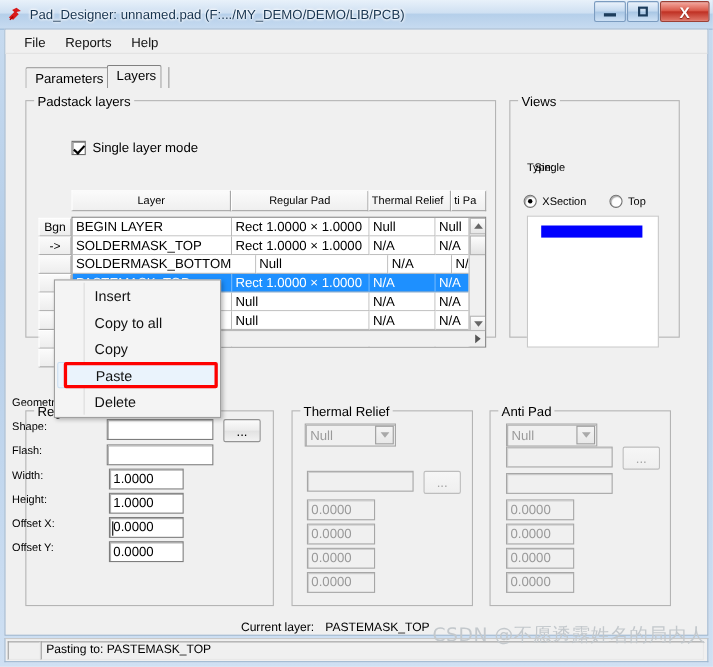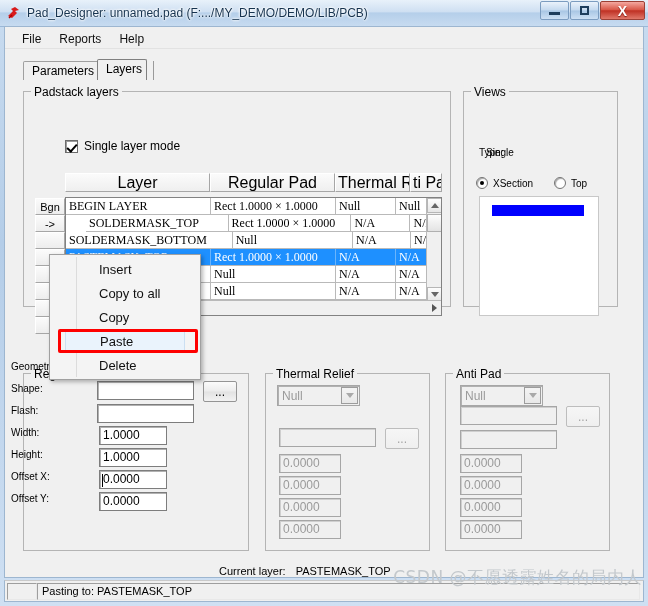--- a/index.html
+++ b/index.html
@@ -108,42 +108,42 @@
     width: 4px; height: 8px; border: solid #000; border-width: 0 2px 2px 0;
     transform: rotate(42deg);
   }
   .chklabel { font-size: 12px; color: #000; }
   .gridhdr { position: absolute; display: flex; height: 19px; }
   .hcell {
     box-sizing: border-box; height: 19px;
     background: linear-gradient(to bottom,#fbfbfb 0%, #efefef 100%);
     border: 1px solid #fff; border-right: 1px solid #a6a6a6; border-bottom: 1px solid #a6a6a6;
     display: flex; align-items: center; justify-content: center;
-    font-size: 16px; color: #000; overflow: hidden; white-space: nowrap;
+    font-size: 10px; color: #000; overflow: hidden; white-space: nowrap;
   }
   .hcell.lefty { justify-content: flex-start; padding-left: 2px; }
   .rowhdrs { position: absolute; }
   .rowbtn {
     box-sizing: border-box; height: 17px; width: 30px;
     background: linear-gradient(to bottom,#fbfbfb 0%, #ededed 100%);
     border: 1px solid #fff; border-right: 1px solid #a6a6a6; border-bottom: 1px solid #a6a6a6;
     display: flex; align-items: center; justify-content: center;
     font-size: 11px; color: #000;
   }
   .gridbody {
     position: absolute; background: #fff; overflow: hidden;
     border: 1px solid #828282; box-sizing: border-box;
   }
   .grow { display: flex; height: 17px; box-sizing: border-box; }
   .grow.sel .gcell { background: #1e90ff; color: #fff; border-right-color:#6bb4fb;}
   .gcell {
     box-sizing: border-box; height: 17px; line-height: 16px;
     border-right: 1px solid #b9b9b9; border-bottom: 1px solid #b9b9b9;
     padding-left: 3px; font-size: 12px; color: #000;
-    white-space: nowrap; overflow: hidden; background: #fff; font-family: Liberation Serif, serif;
+    white-space: nowrap; overflow: hidden; background: #fff;
   }
   
   .vscroll {
     position: absolute; width: 15px; background: #f0f0f0;
     border-left: 1px solid #b9b9b9; box-sizing: border-box;
   }
   .sbtn {
     width: 15px; height: 15px; box-sizing: border-box;
     background: linear-gradient(to bottom,#fdfdfd,#e6e6e6);
     border: 1px solid #b6b6b6;
@@ -220,21 +220,21 @@
     font-size: 12px; color: #000;
   }
   .btn.dis { color: #a5a5a5; background: linear-gradient(to bottom,#f6f6f6,#efefef); border-color:#bdbdbd;}
 
   
   .ctxmenu {
     position: absolute; z-index: 40;
     background: #f4f4f4;
     border: 1px solid #a0a0a0;
     box-shadow: 2px 2px 4px rgba(0,0,0,0.28);
-    padding: 2px 13px;
+    padding: 2px 0;
     box-sizing: border-box;
   }
   .ctxmenu::before {
     content:""; position:absolute; left: 26px; top: 2px; bottom: 2px; width: 1px; background: #dcdcdc;
   }
   .ctxitem {
     height: 24px; display: flex; align-items: center;
     padding-left: 36px; font-size: 13px; color: #111;
     box-sizing: border-box; position: relative;
   }
@@ -307,21 +307,21 @@
     <div class="tabstrip">
       <div class="tab" style="left:0; width:84px;">Parameters</div>
       <div class="tab active" style="left:74px; width:50px;">Layers</div>
       <div class="tab-sep" style="left:130px;"></div>
     </div>
 
     <div class="group" style="left:18px; top:64px; width:428px; height:216px;">
       <div class="glabel">Padstack layers</div>
     </div>
 
-    <div class="chk" style="left:60px; top:112px;">
+    <div class="chk" style="left:60px; top:100px;">
       <div class="chkbox"></div>
       <div class="chklabel">Single layer mode</div>
     </div>
 
     <div class="gridhdr" style="left:60px; top:146px;">
       <div class="hcell" style="width:145px;">Layer</div>
       <div class="hcell" style="width:125px;">Regular Pad</div>
       <div class="hcell lefty" style="width:75px;">Thermal Relief</div>
       <div class="hcell lefty" style="width:32px;">ti Pa</div>
     </div>
@@ -339,21 +339,21 @@
 
     <div class="gridbody" style="left:60px; top:170px; width:377px; height:119px;">
 
       <div class="grow">
         <div class="gcell" style="width:145px;">BEGIN LAYER</div>
         <div class="gcell" style="width:125px;">Rect 1.0000 × 1.0000</div>
         <div class="gcell" style="width:60px;">Null</div>
         <div class="gcell" style="width:31px;">Null</div>
       </div>
       <div class="grow">
-        <div class="gcell" style="width:145px;margin-left:20px;">SOLDERMASK_TOP</div>
+        <div class="gcell" style="width:145px;">SOLDERMASK_TOP</div>
         <div class="gcell" style="width:125px;">Rect 1.0000 × 1.0000</div>
         <div class="gcell" style="width:60px;">N/A</div>
         <div class="gcell" style="width:31px;">N/A</div>
       </div>
       <div class="grow">
         <div class="gcell" style="width:173px;">SOLDERMASK_BOTTOM</div>
         <div class="gcell" style="width:125px;">Null</div>
         <div class="gcell" style="width:60px;">N/A</div>
         <div class="gcell" style="width:31px;">N/A</div>
       </div>

